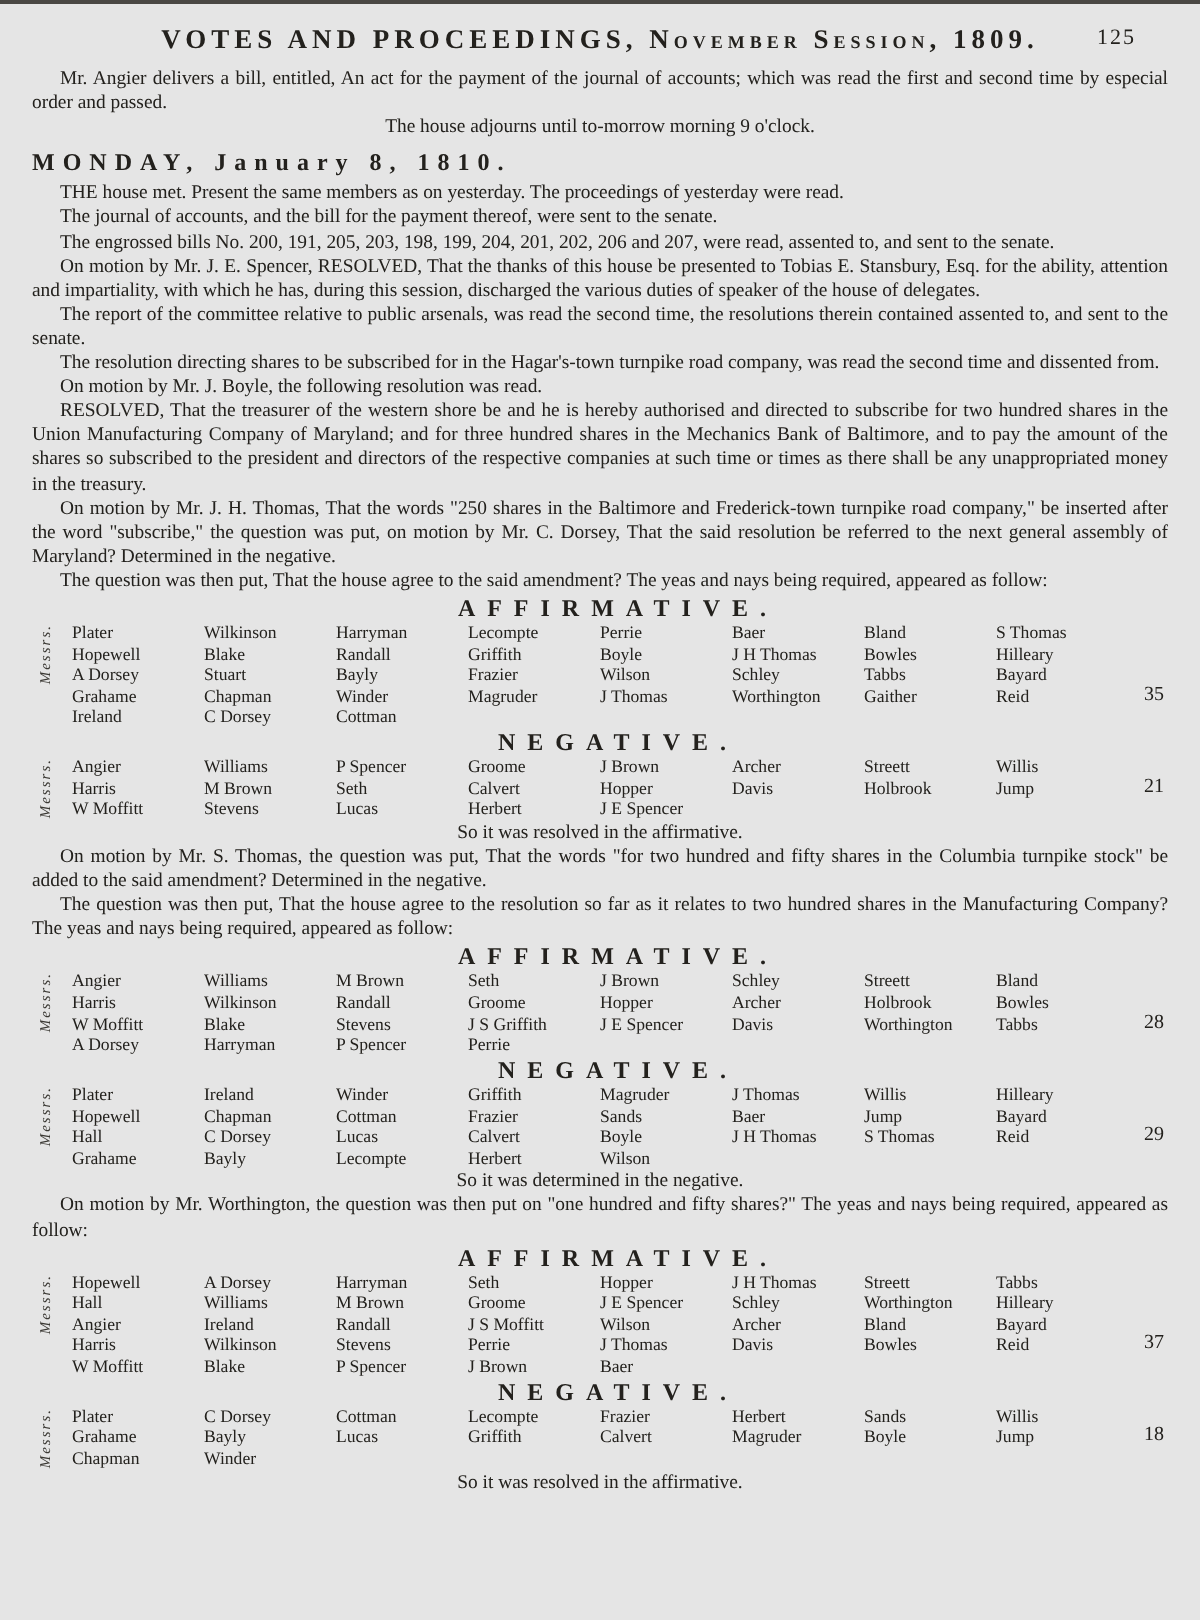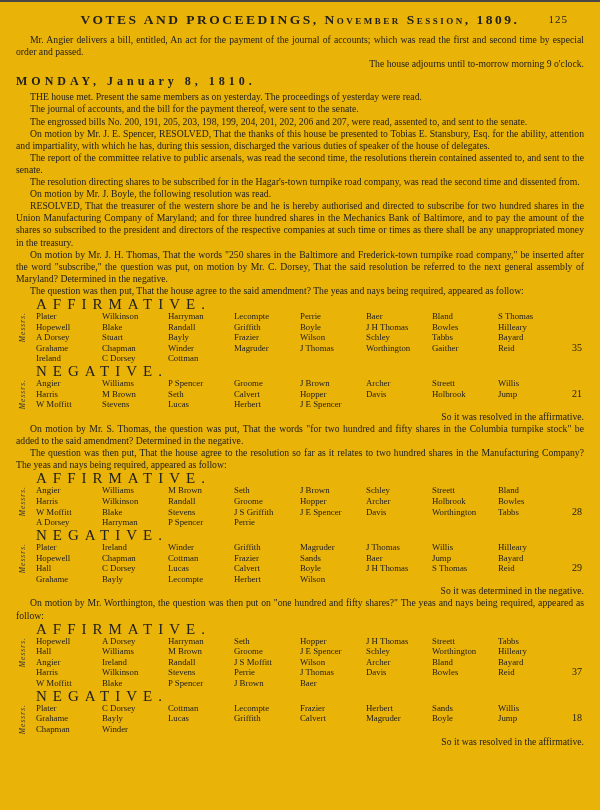--- a/index.html
+++ b/index.html
@@ -3,47 +3,47 @@
 <meta charset="utf-8">
 <style>
   html,body{margin:0;padding:0;background:#6e6a64;}
   .page{
     width:600px;height:810px;box-sizing:border-box;position:relative;overflow:hidden;
     margin:0 auto;
     background:
       radial-gradient(ellipse at 50% 40%, rgba(255,255,255,.35), rgba(0,0,0,0) 70%),
       linear-gradient(90deg, #e7e5df 0%, #efede8 6%, #f0eee9 94%, #e4e2dc 100%),
       #edecе7;
-    background-color:#eab308;
+    background-color:#e5e5e5;
     border-top:2px solid #4a4844;
     color:#23211d;
     font-family:"Liberation Serif", serif;
     padding:8px 16px 6px 16px;
   }
   .hdr{
     display:flex;align-items:baseline;justify-content:center;position:relative;
     margin:2px 0 6px 0;
   }
   .hdr .title{
     font-size:13.5px;letter-spacing:2.5px;font-variant:small-caps;font-weight:bold;
     white-space:nowrap;
   }
   .hdr .pgnum{
     position:absolute;right:16px;top:1px;font-size:11px;letter-spacing:1px;
   }
   #content{font-size:9.7px;line-height:12.1px;text-align:justify;}
   .para{text-indent:14px;margin:0;}
-  .center{text-align:right;text-indent:0;margin:0;}
+  .center{text-align:center;text-indent:0;margin:0;}
   .heading{
     font-size:12px;letter-spacing:4px;margin:5px 0 4px 0;
     font-weight:bold;text-indent:0;
   }
   .vote-block{position:relative;margin:1px 0 1px 20px;padding-right:2px;}
   .vote-label{
-    letter-spacing:6px;font-size:15px;font-weight:normal;
+    text-align:center;letter-spacing:6px;font-size:12px;font-weight:bold;
     margin:1px 0 1px 0;
   }
   .messrs{
     position:absolute;left:-19px;top:14px;
     writing-mode:vertical-rl;transform:rotate(180deg);
     font-size:7.5px;font-style:italic;letter-spacing:1px;color:#3a3833;
   }
   .vote-row{
     display:grid;grid-template-columns:repeat(8,1fr) 18px;
     font-size:8.8px;line-height:10.6px;text-align:left;

